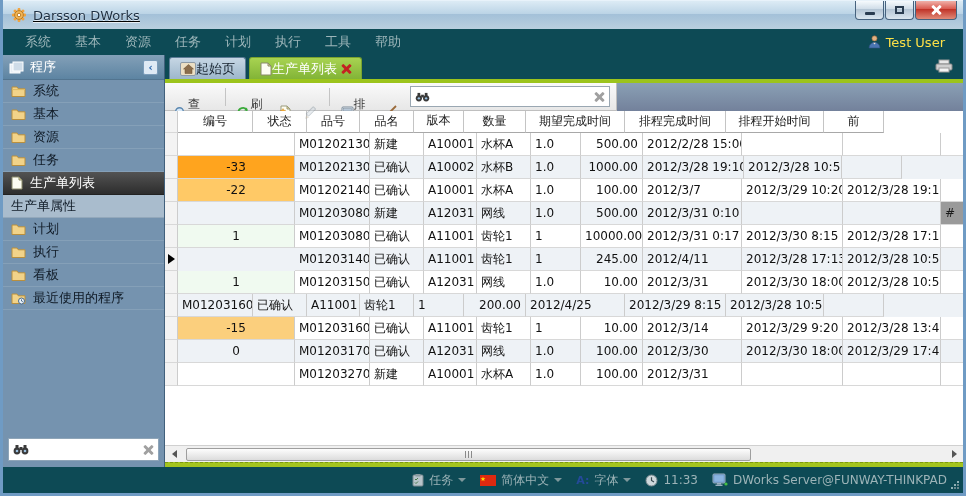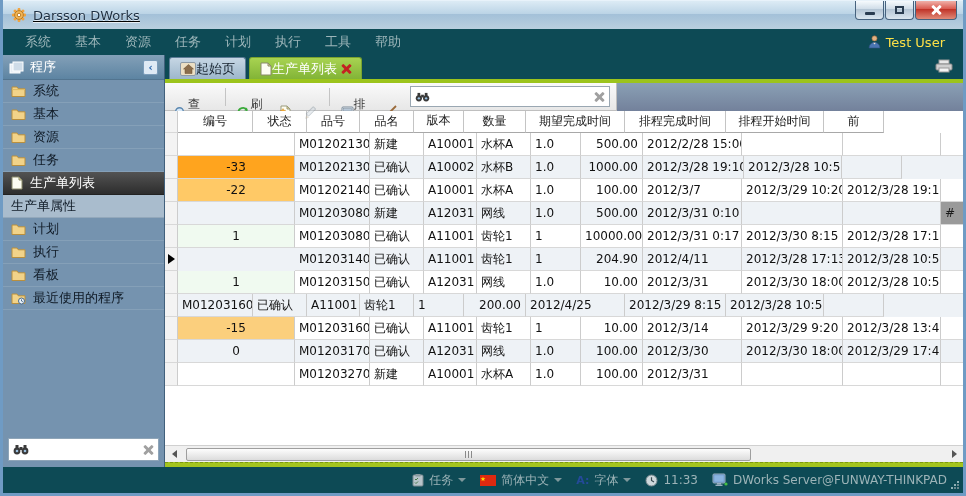--- a/index.html
+++ b/index.html
@@ -470,21 +470,21 @@
                 <div class="grow alt">
                   <div class="mcell">
                     <span class="marker"></span>
                   </div>
                   <div class="gcell c-center" style="width: 117px; background: #737373; margin-top: 43px;">14</div>
                   <div class="gcell " style="width: 75px;">M012031402</div>
                   <div class="gcell " style="width: 54px;">已确认</div>
                   <div class="gcell " style="width: 53px;">A11001</div>
                   <div class="gcell " style="width: 54px;">齿轮1</div>
                   <div class="gcell " style="width: 50px;">1</div>
-                  <div class="gcell c-right" style="width: 62px;">204.90</div>
+                  <div class="gcell c-right" style="width: 62px;">245.00</div>
                   <div class="gcell " style="width: 99px;">2012/4/11</div>
                   <div class="gcell " style="width: 101px;">2012/3/28 17:13</div>
                   <div class="gcell " style="width: 98px;">2012/3/28 10:52</div>
                   <div class="gcell " style="width: 60px;"></div>
                 </div>
                 <div class="grow">
                   <div class="mcell"></div>
                   <div class="gcell c-center" style="width: 117px; background: rgb(240, 250, 240);">1</div>
                   <div class="gcell " style="width: 75px;">M012031501</div>
                   <div class="gcell " style="width: 54px;">已确认</div>

